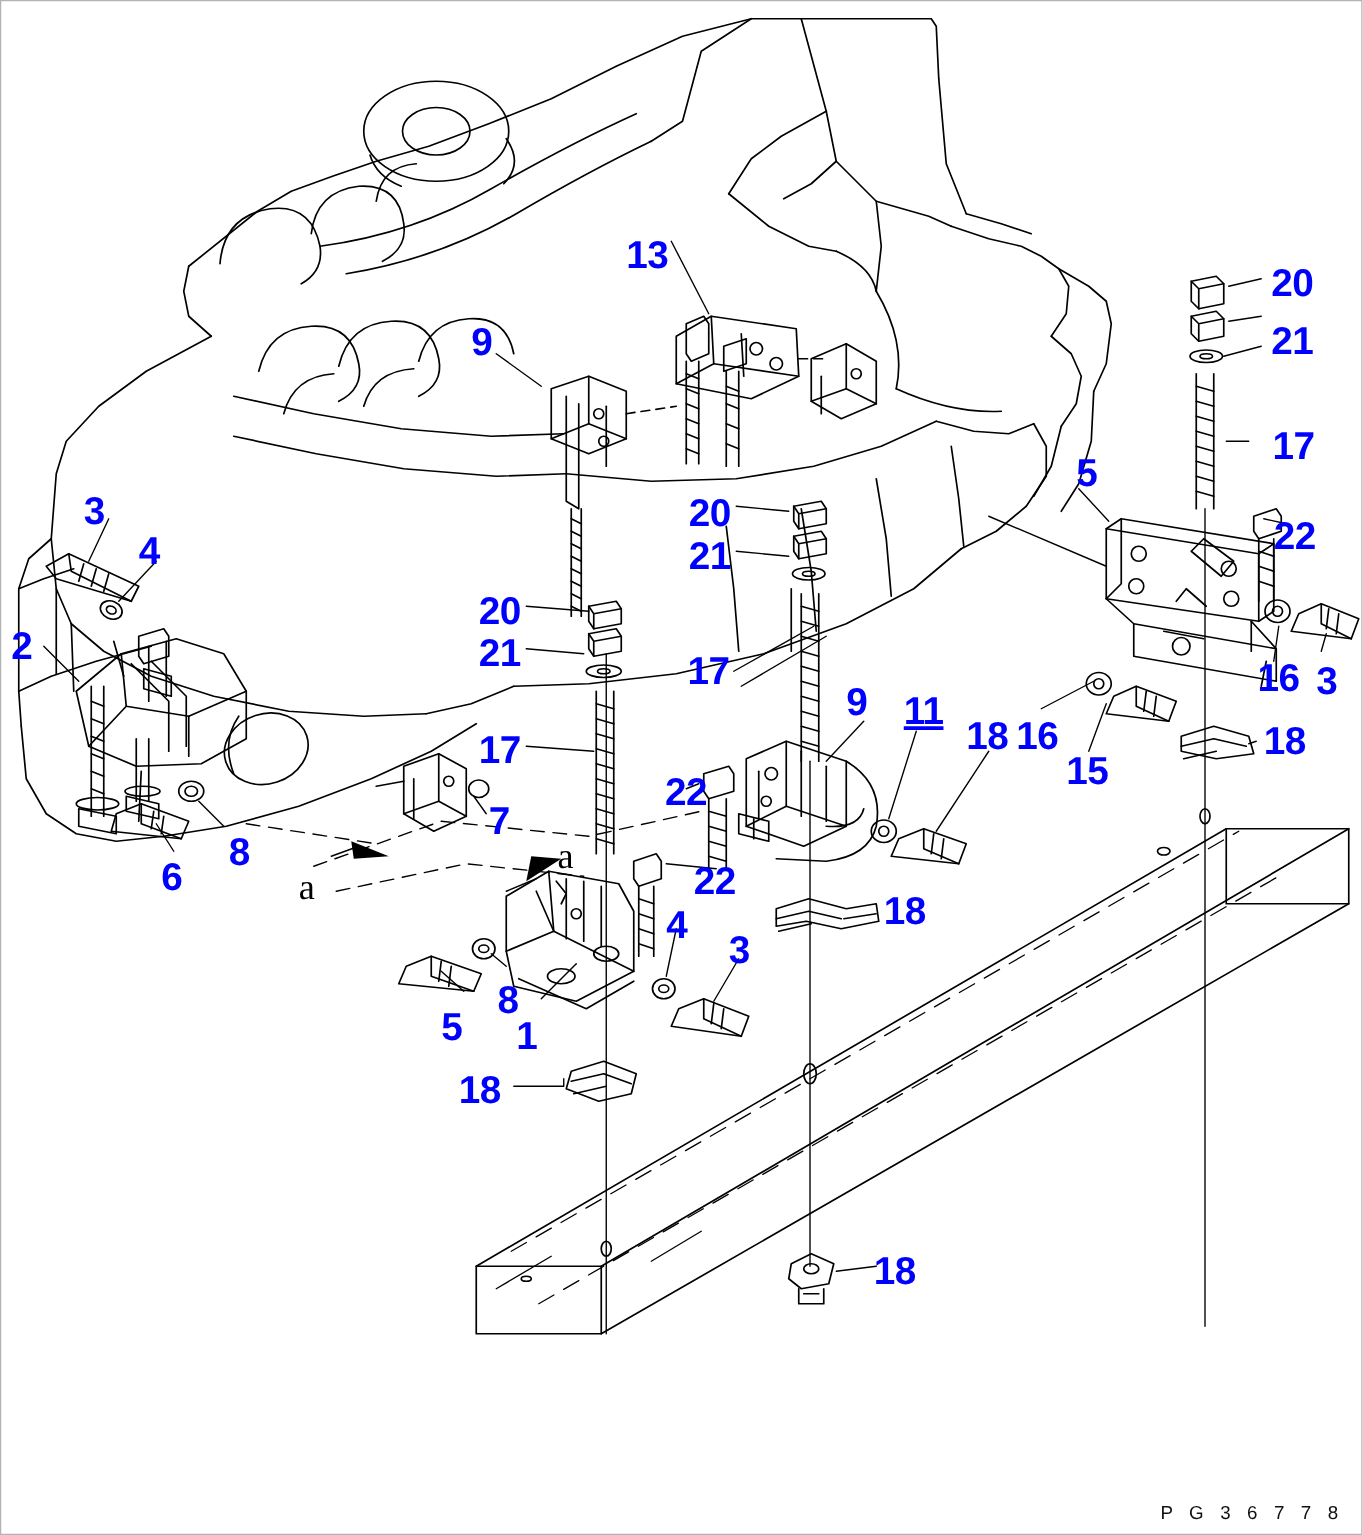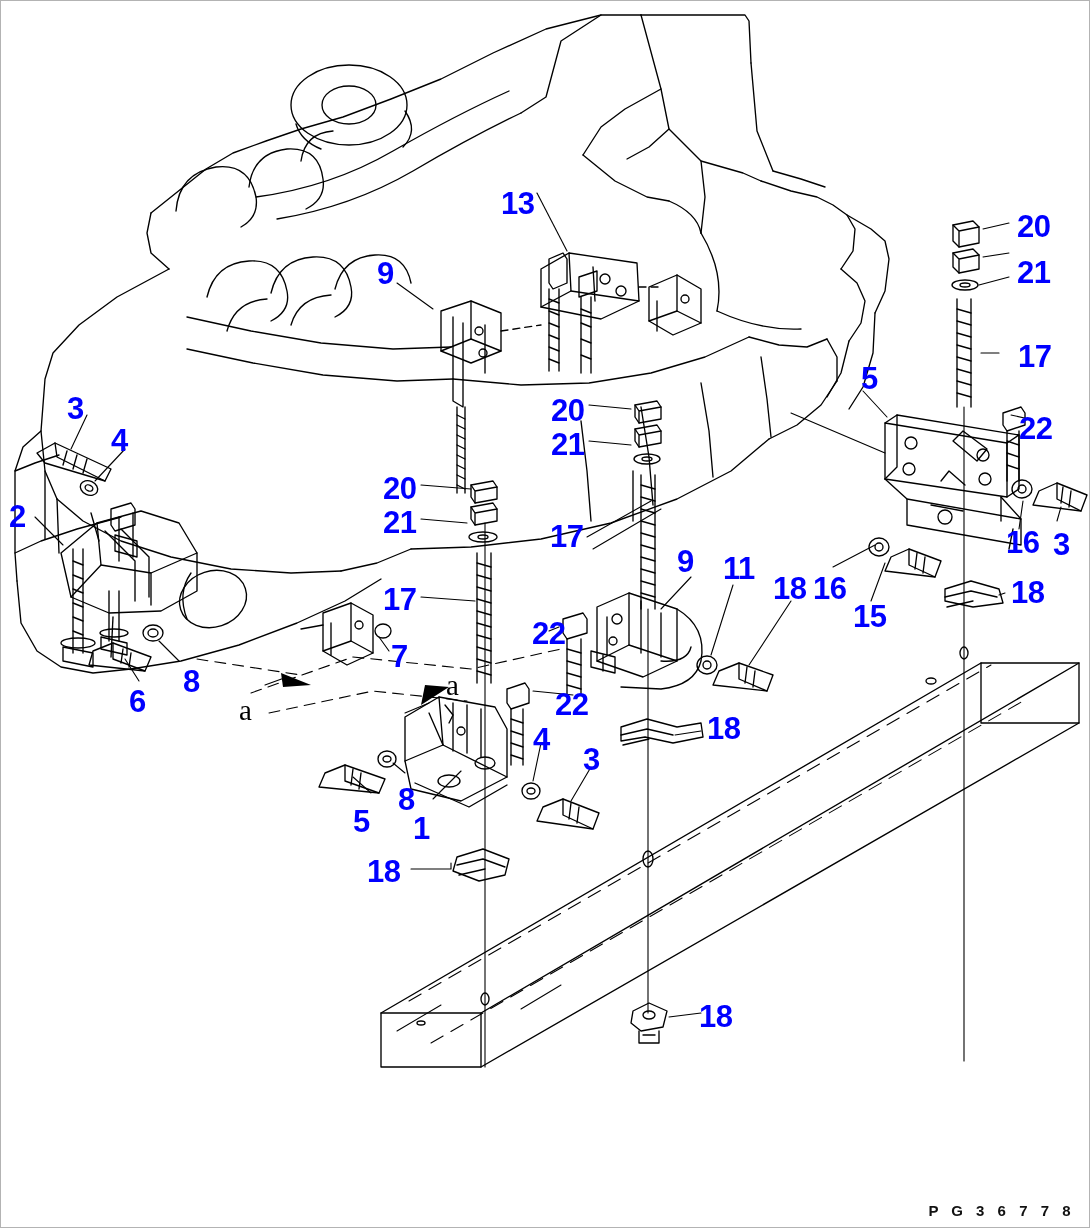--- a/index.html
+++ b/index.html
@@ -17,21 +17,21 @@
     white-space:nowrap;user-select:none;
   }
   .sec{
     position:absolute;color:#000;font-weight:normal;
     font-family:"Liberation Serif",serif;
     font-size:29px;line-height:29px;white-space:nowrap;
   }
   #dwgno{
     position:absolute;right:14px;bottom:8px;color:#111;
     font-family:"Liberation Sans",sans-serif;
-    font-size:15px;font-weight:bold;letter-spacing:4.5px;white-space:nowrap;
+    font-size:15px;font-weight:normal;letter-spacing:4.5px;white-space:nowrap;
   }
 </style>
 </head>
 <body>
 
 <div id="sheet">
 
 <svg id="art" viewBox="0 0 1090 1228">
   <g fill="none" stroke="#000" stroke-width="1.35" stroke-linecap="round" stroke-linejoin="round">
 
@@ -444,21 +444,21 @@
 <div class="lbl" style="left:550px;top:428px;">21</div>
 <div class="lbl" style="left:1018px;top:412px;">22</div>
 <div class="lbl" style="left:8px;top:500px;">2</div>
 <div class="lbl" style="left:382px;top:472px;">20</div>
 <div class="lbl" style="left:382px;top:506px;">21</div>
 <div class="lbl" style="left:549px;top:520px;">17</div>
 <div class="lbl" style="left:1005px;top:526px;">16</div>
 <div class="lbl" style="left:1052px;top:528px;">3</div>
 <div class="lbl" style="left:382px;top:583px;">17</div>
 <div class="lbl" style="left:676px;top:545px;">9</div>
-<div class="lbl" style="left:722px;top:552px;">11</div>
+<div class="lbl" style="left:722px;top:552px;text-decoration:underline;">11</div>
 <div class="lbl" style="left:772px;top:572px;">18</div>
 <div class="lbl" style="left:812px;top:572px;">16</div>
 <div class="lbl" style="left:852px;top:600px;">15</div>
 <div class="lbl" style="left:1010px;top:576px;">18</div>
 <div class="lbl" style="left:390px;top:640px;">7</div>
 <div class="lbl" style="left:531px;top:617px;">22</div>
 <div class="lbl" style="left:128px;top:685px;">6</div>
 <div class="lbl" style="left:182px;top:665px;">8</div>
 <div class="lbl" style="left:554px;top:688px;">22</div>
 <div class="lbl" style="left:532px;top:723px;">4</div>

